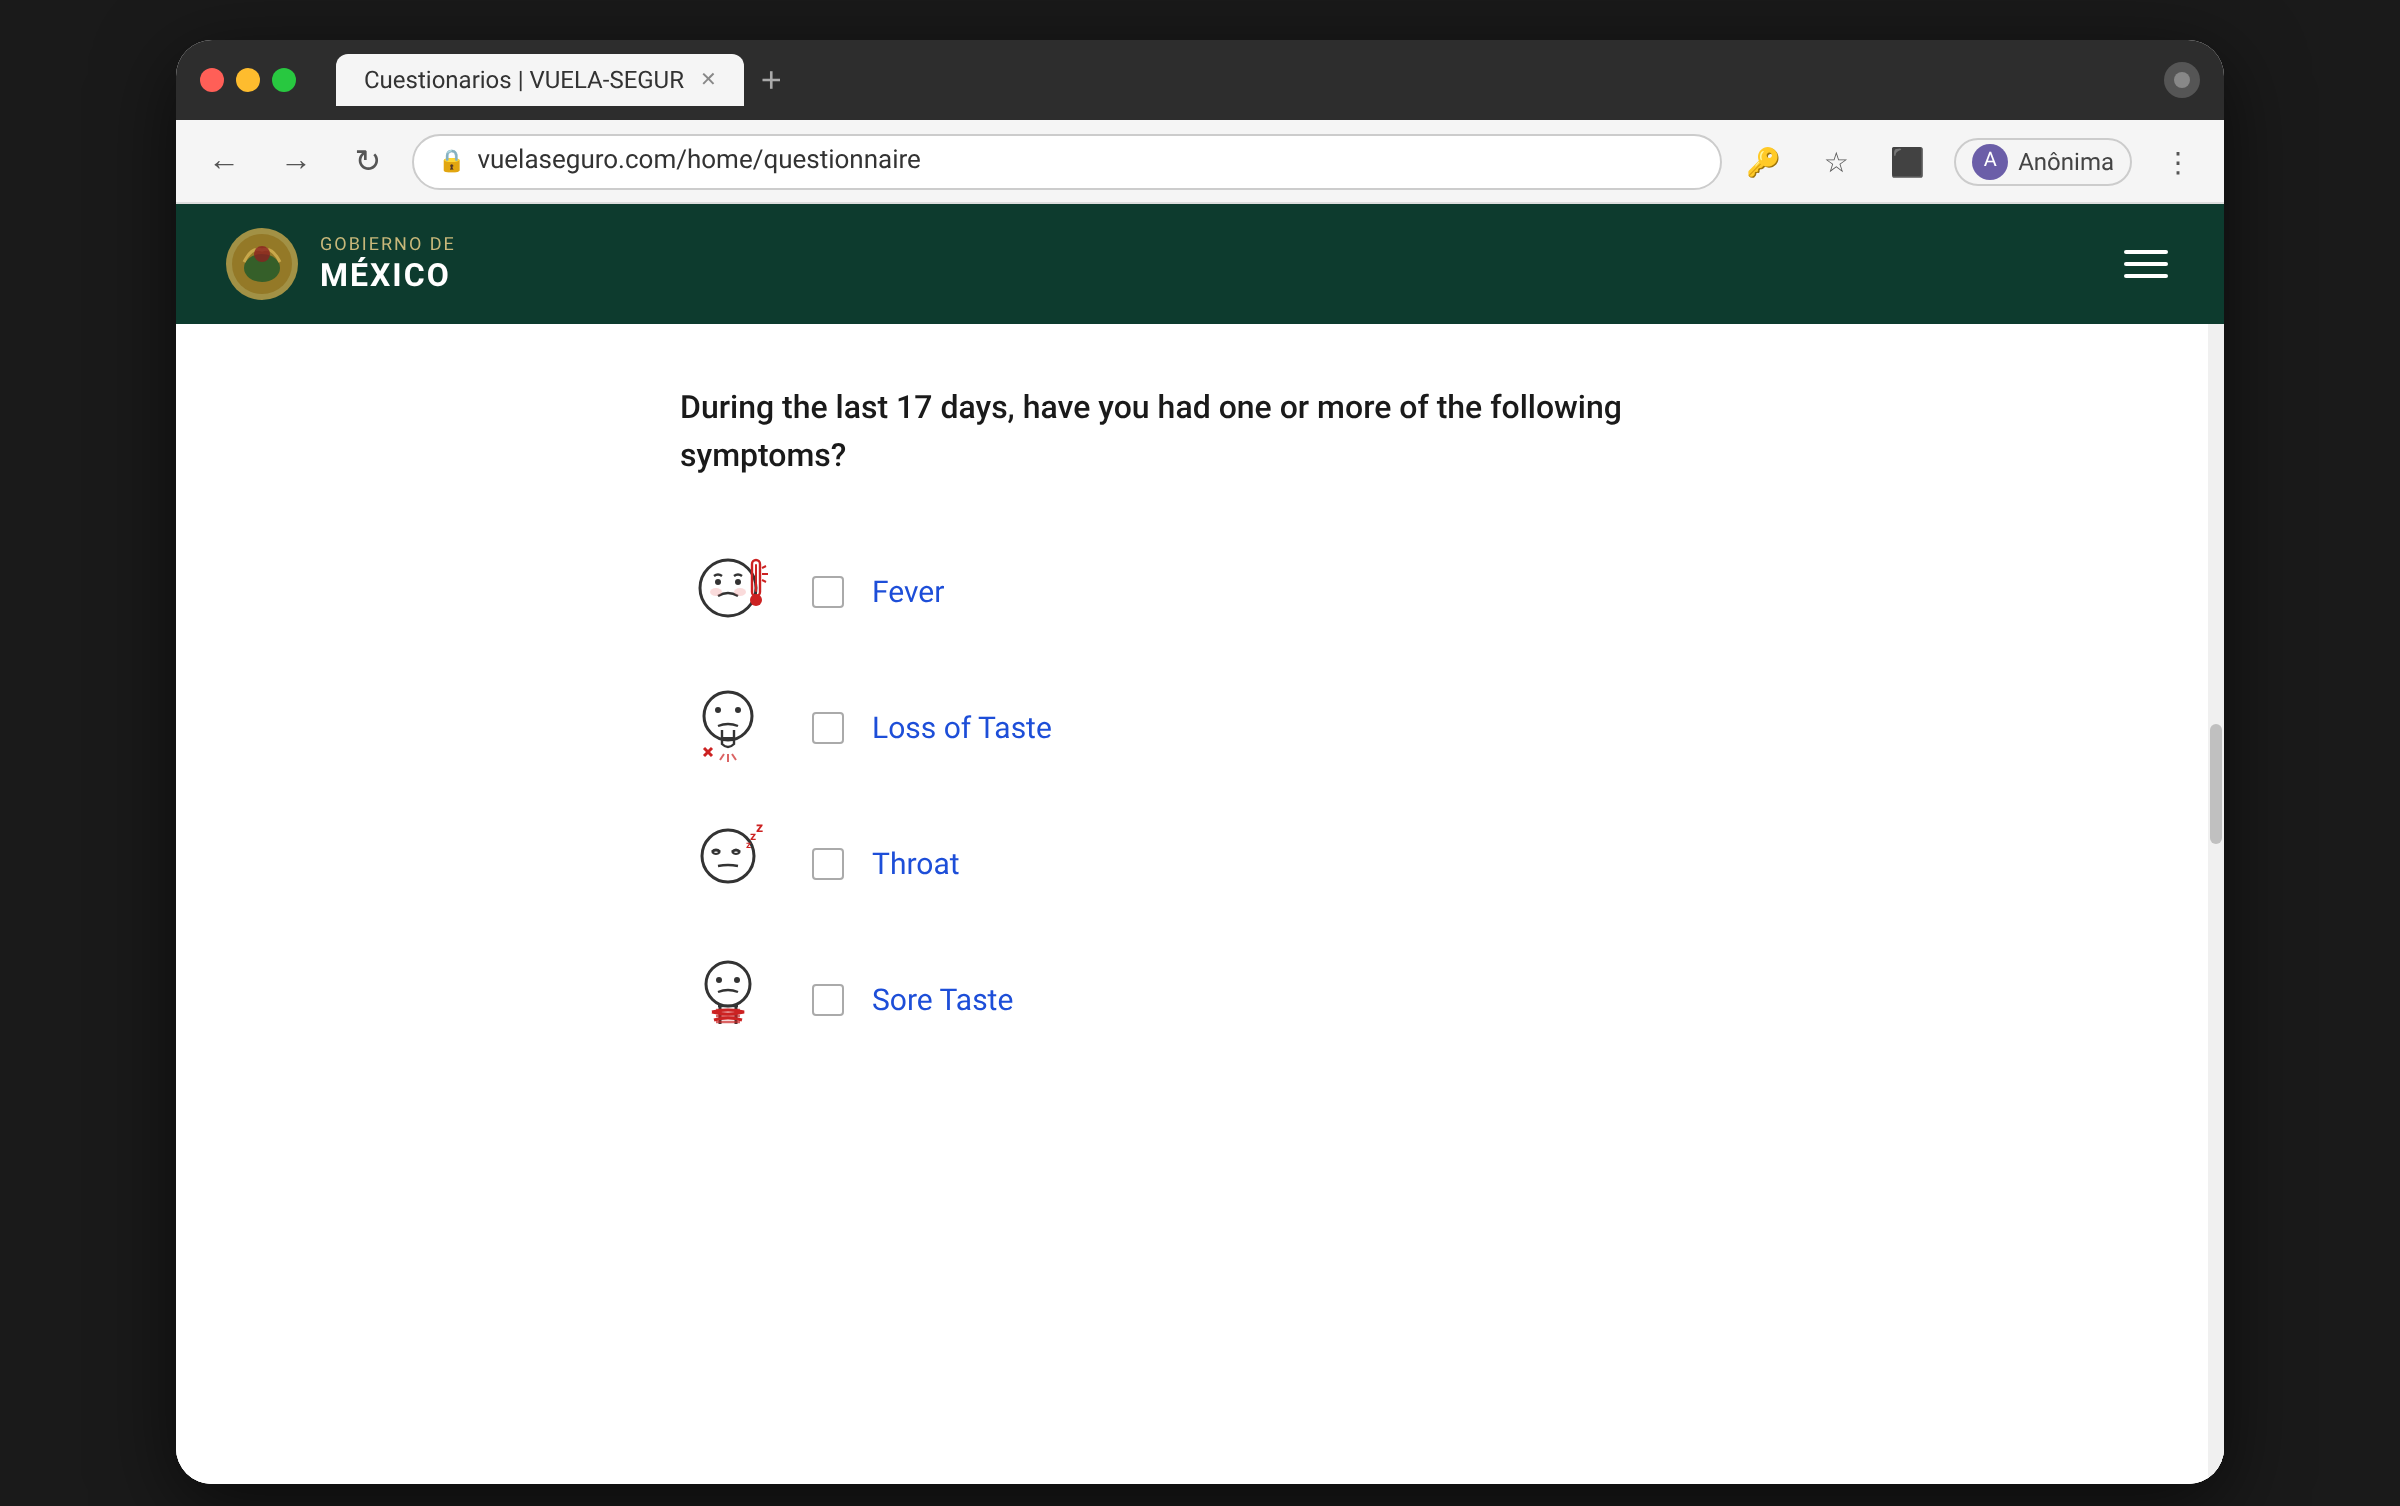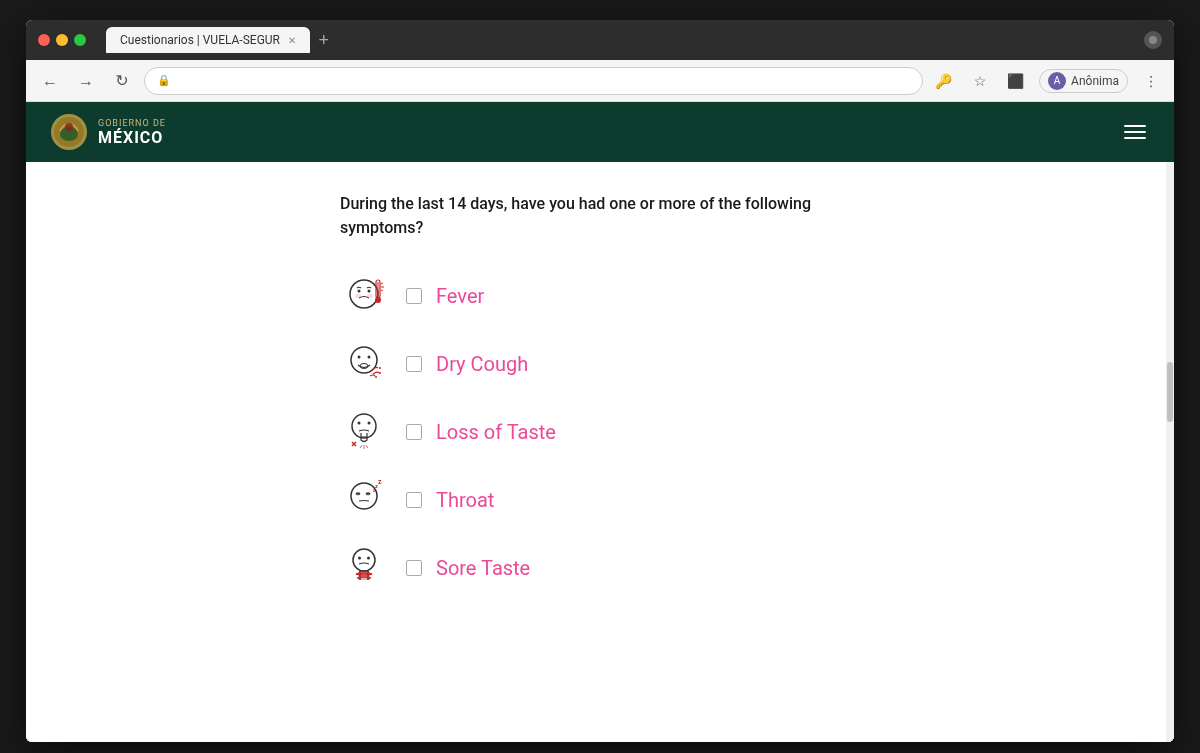--- a/index.html
+++ b/index.html
@@ -7,23 +7,23 @@
     body {
       background: #1a1a1a;
       font-family: -apple-system, BlinkMacSystemFont, 'Segoe UI', Roboto, sans-serif;
       width: 1200px;
       height: 753px;
       overflow: hidden;
     }
 
     
     .browser-window {
-      width: 1148px;
+      width: 1024px;
       margin: 20px auto;
-      border-radius: 6px;
+      border-radius: 18px;
       overflow: hidden;
       box-shadow: 0 10px 40px rgba(0,0,0,0.6);
       background: #fff;
     }
 
     .browser-titlebar {
       background: #2d2d2d;
       height: 40px;
       display: flex;
       align-items: center;
@@ -300,22 +300,22 @@
       border: 1.5px solid #aaa;
       border-radius: 2px;
       flex-shrink: 0;
       cursor: pointer;
       background: #fff;
       appearance: none;
       -webkit-appearance: none;
     }
 
     .symptom-label {
-      font-size: 20px;
-      color: #ec4899;
+      font-size: 15px;
+      color: #1d4ed8;
       font-weight: 400;
     }
 
     
     .scrollbar {
       position: absolute;
       right: 0;
       top: 0;
       bottom: 0;
       width: 8px;
@@ -361,20 +361,21 @@
         </svg>
     </div>
   </div>
 
   <div class="address-bar-row">
     <button class="nav-btn">←</button>
     <button class="nav-btn">→</button>
     <button class="nav-btn">↻</button>
     <div class="address-input-wrap">
       <span class="lock-icon">🔒</span>
+      <span class="address-text">vuelaseguro.com/home/questionnaire</span>
     </div>
     <div class="browser-icons">
       <button class="browser-icon-btn">🔑</button>
       <button class="browser-icon-btn">☆</button>
       <button class="browser-icon-btn">⬛</button>
       <div class="profile-chip">
         <div class="profile-avatar">A</div>
         <span>Anônima</span>
       </div>
       <button class="browser-icon-btn">⋮</button>
@@ -400,21 +401,21 @@
       </div>
       <button class="hamburger-btn">
         <span></span>
         <span></span>
         <span></span>
       </button>
     </div>
 
     <div class="main-content">
       <div class="questionnaire-container">
-        <p class="question-text">During the last 14 days, have you had one or more of the following symptoms?</p>
+        <p class="question-text">During the last 17 days, have you had one or more of the following symptoms?</p>
 
         <div class="symptom-list">
 
           <div class="symptom-item">
             <div class="symptom-icon">
               <svg viewBox="0 0 48 48" fill="none" xmlns="http://www.w3.org/2000/svg">
 
                 <circle cx="22" cy="22" r="14" stroke="#333" stroke-width="1.5" fill="none"></circle>
 
                 <circle cx="17" cy="19" r="1.5" fill="#333"></circle>
@@ -432,39 +433,20 @@
                 <path d="M39 12 L41 11 M39 15 L42 15 M39 18 L41 19" stroke="#cc2222" stroke-width="1"></path>
 
                 <ellipse cx="16" cy="24" rx="3" ry="2" fill="#e88" opacity="0.3"></ellipse>
                 <ellipse cx="28" cy="24" rx="3" ry="2" fill="#e88" opacity="0.3"></ellipse>
               </svg>
             </div>
             <input type="checkbox" class="symptom-checkbox" style="">
             <span class="symptom-label">Fever</span>
           </div>
 
-          <div class="symptom-item">
-            <div class="symptom-icon">
-              <svg viewBox="0 0 48 48" fill="none" xmlns="http://www.w3.org/2000/svg">
-                <circle cx="22" cy="20" r="13" stroke="#333" stroke-width="1.5" fill="none"></circle>
-                <circle cx="17" cy="17" r="1.5" fill="#333"></circle>
-                <circle cx="27" cy="17" r="1.5" fill="#333"></circle>
-
-                <path d="M16 25 Q22 30 28 25" stroke="#333" stroke-width="1.2" fill="none"></path>
-                <ellipse cx="22" cy="26" rx="4" ry="2.5" stroke="#333" stroke-width="1" fill="none"></ellipse>
-
-                <path d="M30 30 Q34 26 36 28 M31 34 Q35 31 37 33 M28 36 Q31 34 33 36" stroke="#cc2222" stroke-width="1.2"></path>
-                <circle cx="38" cy="28" r="1" fill="#cc2222"></circle>
-                <circle cx="38" cy="33" r="1" fill="#cc2222"></circle>
-                <circle cx="34" cy="37" r="1" fill="#cc2222"></circle>
-              </svg>
-            </div>
-            <input type="checkbox" class="symptom-checkbox" style="">
-            <span class="symptom-label">Dry Cough</span>
-          </div>
 
 
           <div class="symptom-item">
             <div class="symptom-icon">
               <svg viewBox="0 0 48 48" fill="none" xmlns="http://www.w3.org/2000/svg">
                 <circle cx="22" cy="18" r="12" stroke="#333" stroke-width="1.5" fill="none"></circle>
                 <circle cx="17" cy="15" r="1.5" fill="#333"></circle>
                 <circle cx="27" cy="15" r="1.5" fill="#333"></circle>
 
                 <path d="M17 23 Q22 21 27 23" stroke="#333" stroke-width="1.2" fill="none"></path>

